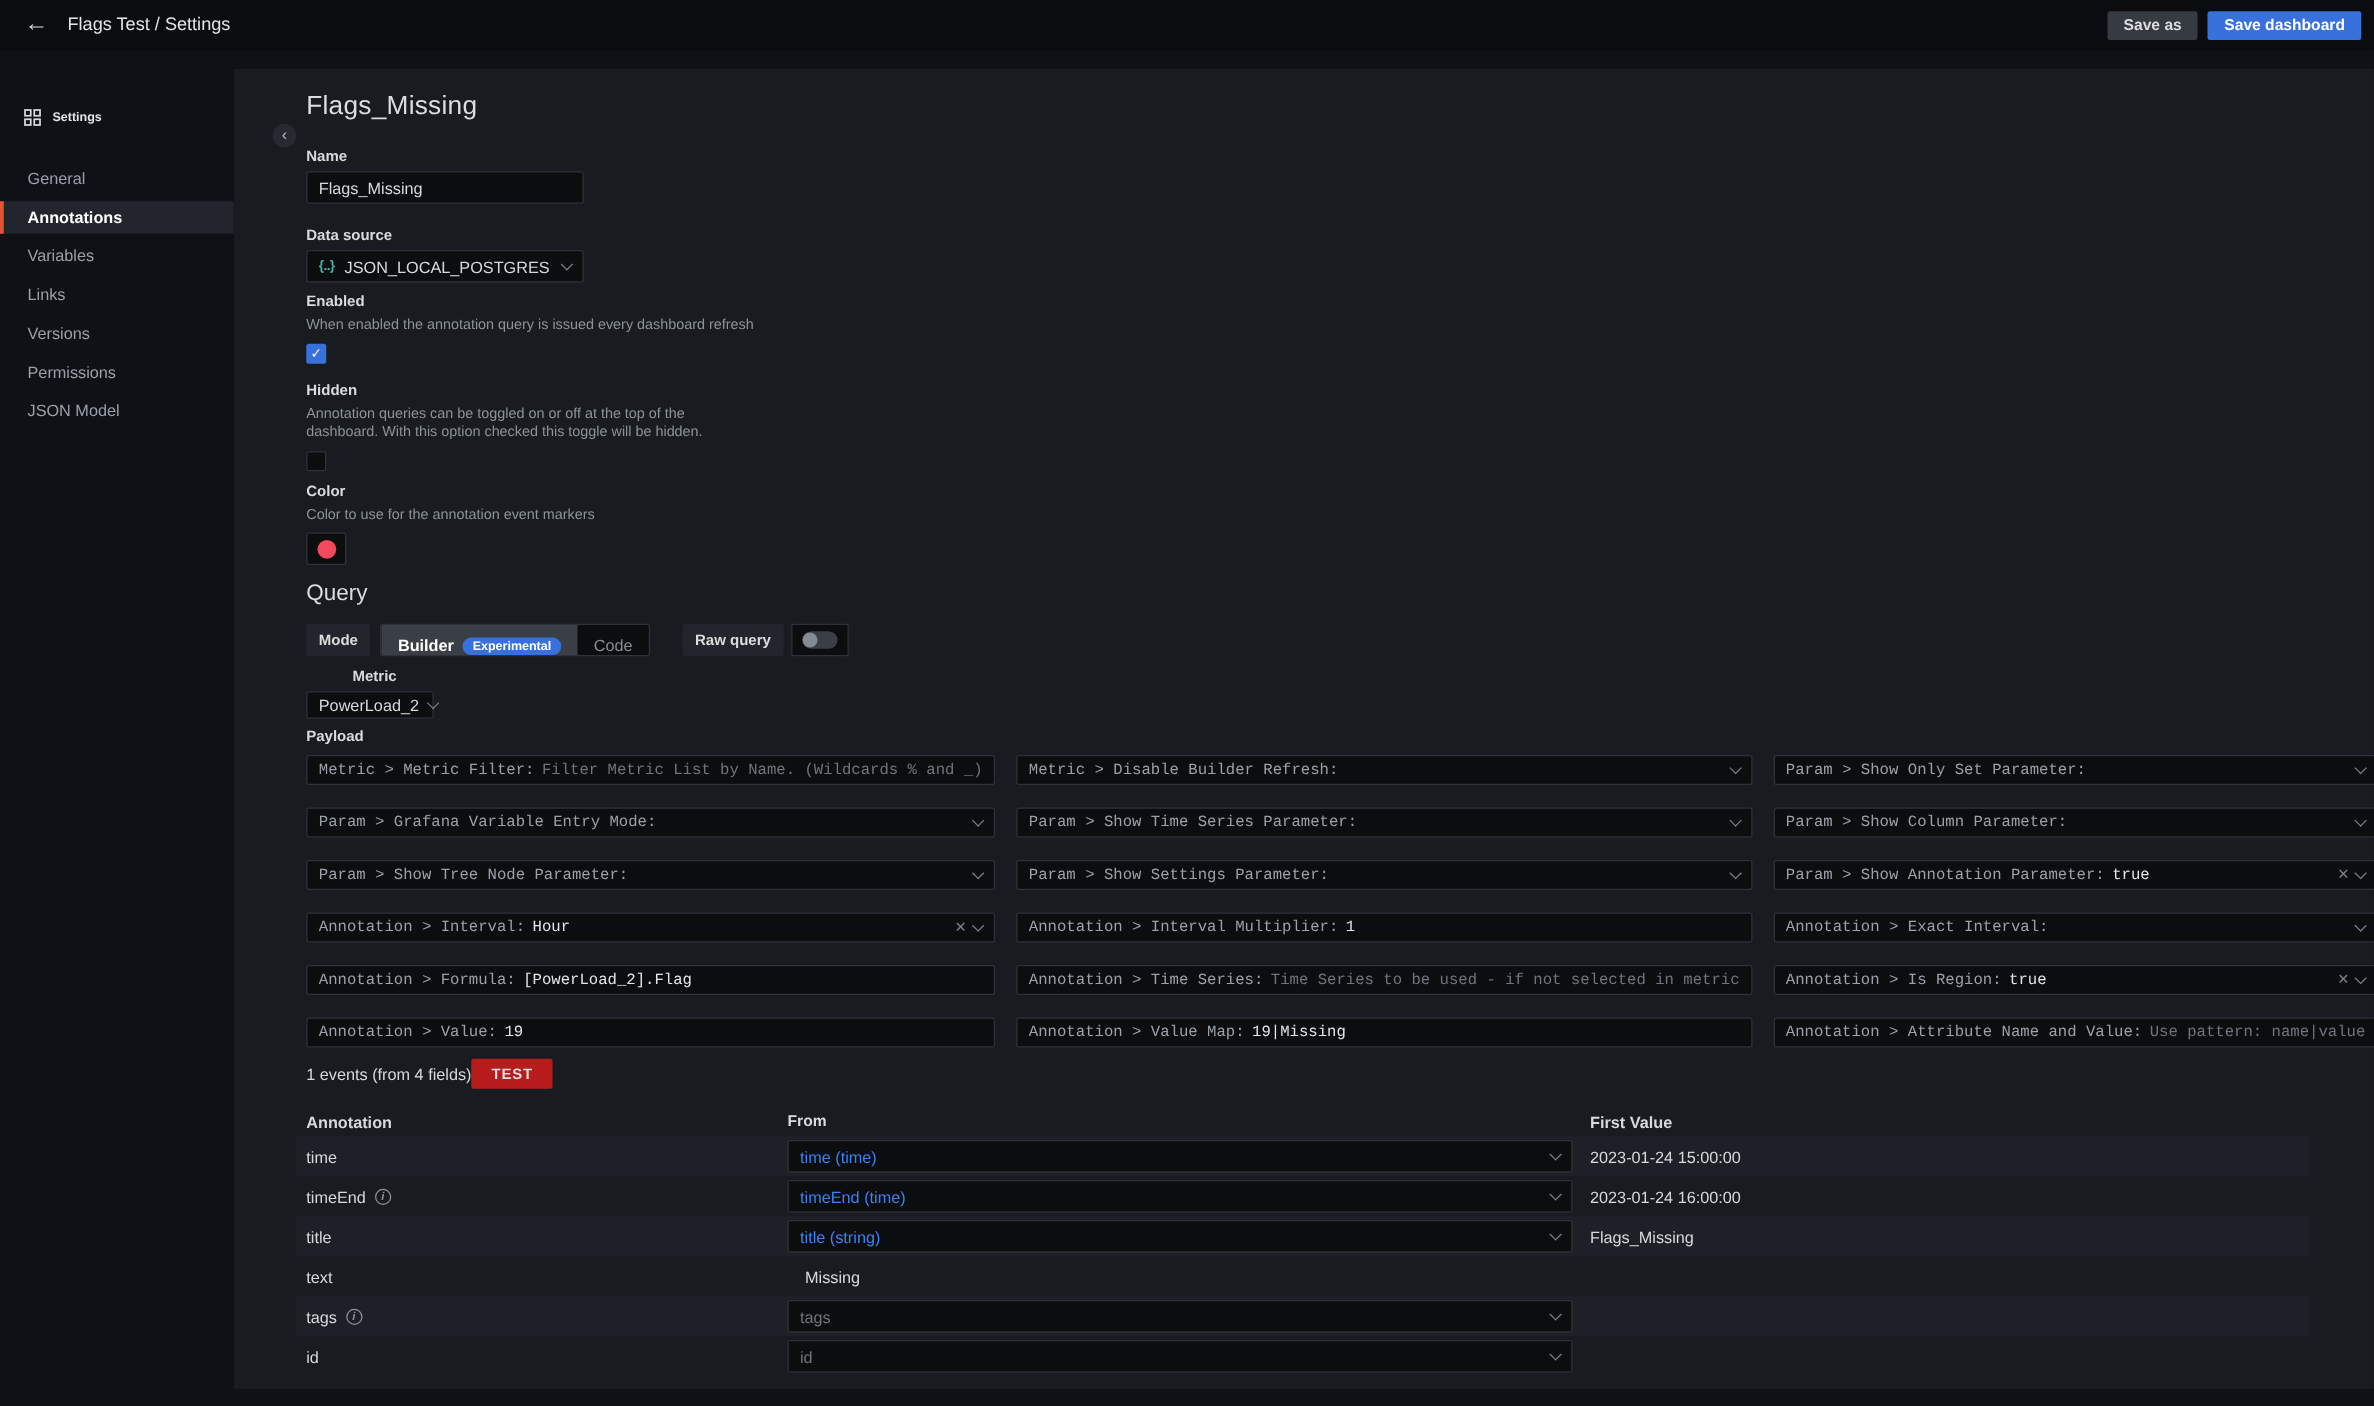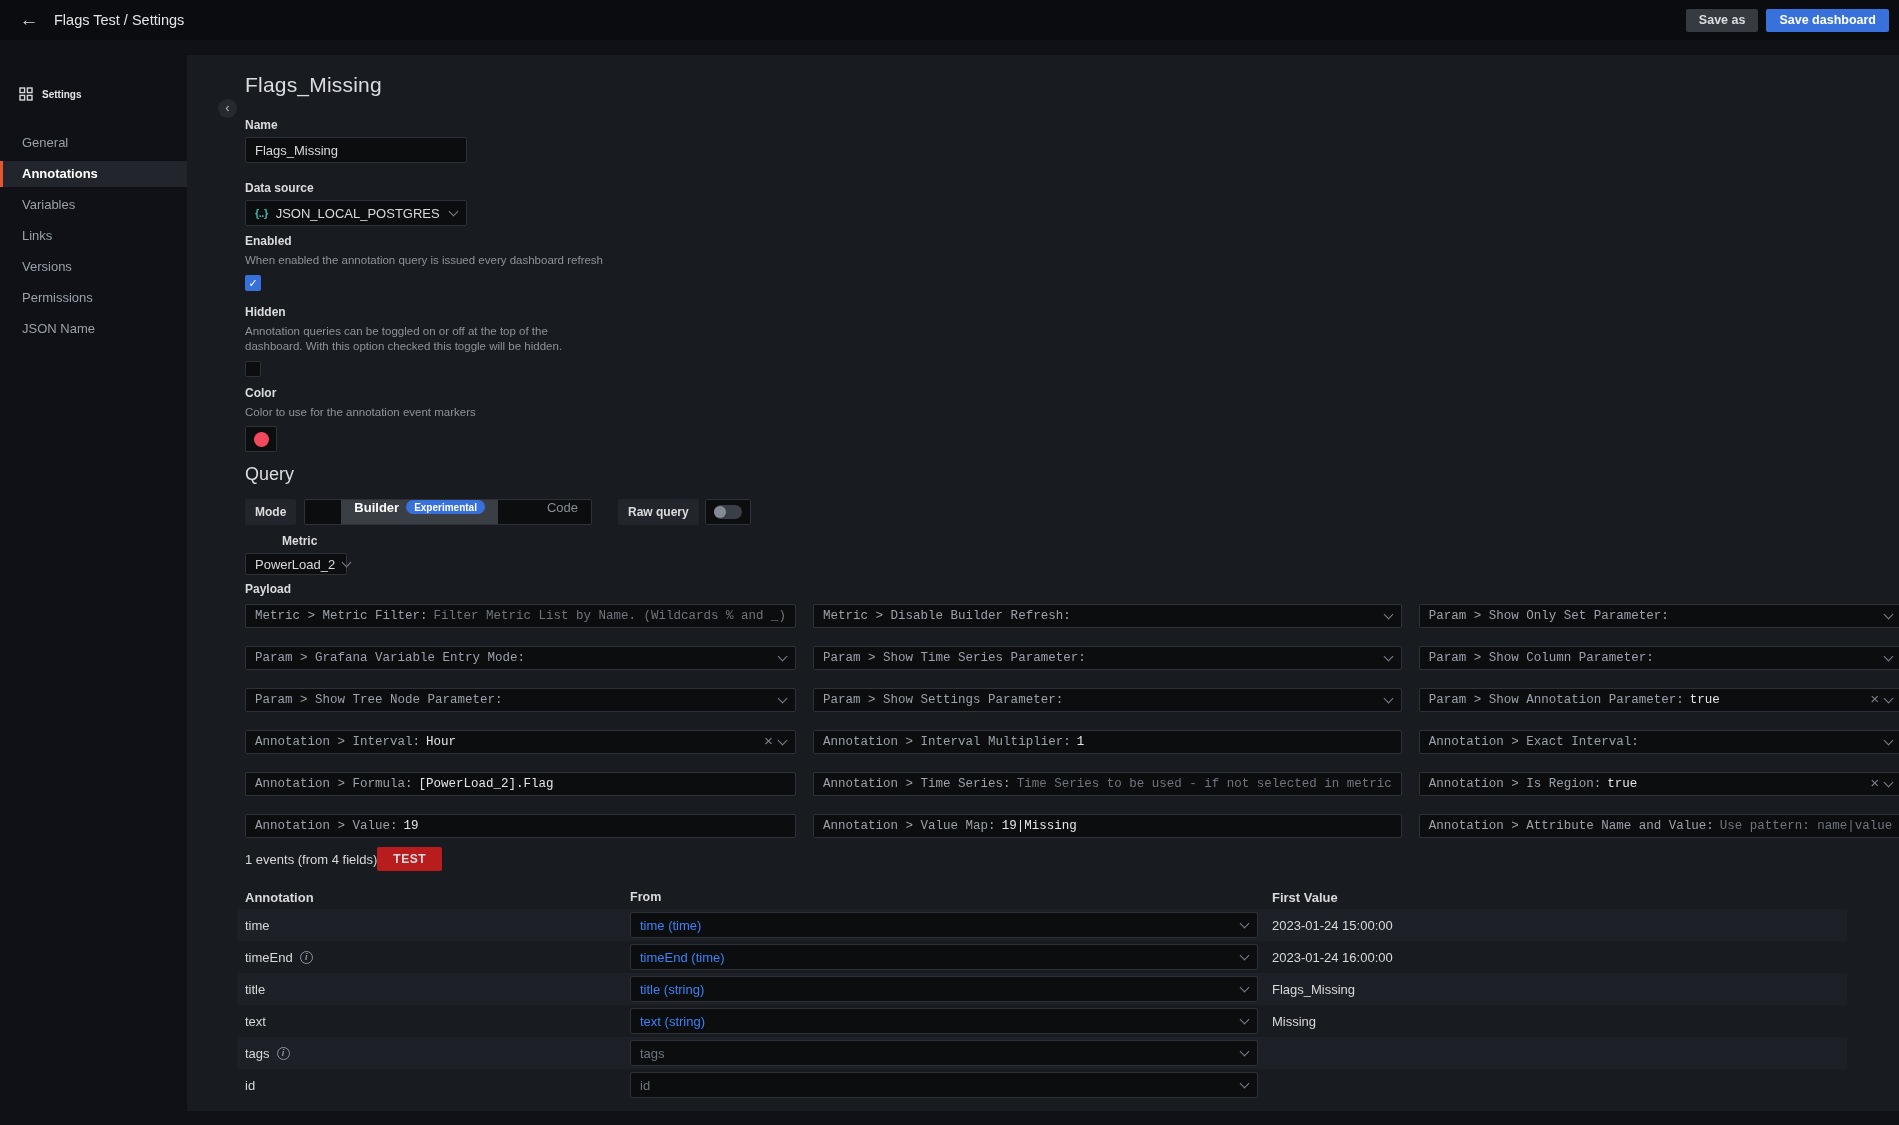--- a/index.html
+++ b/index.html
@@ -61,21 +61,21 @@
   .swatch { width:32px; height:26px; background:#0c0d0f; border:1px solid #2e3238; border-radius:2px;
     display:flex; align-items:center; justify-content:center; margin-top:3px; cursor:pointer; }
   .swatch-dot { width:15px; height:15px; border-radius:50%; background:#f2495c; }
 
   .query-h { margin-top:12px; font-size:18px; font-weight:500; color:#dcdde0; }
   .mode-row { margin-top:14px; display:flex; align-items:center; }
   .inline-label { height:26px; padding:0 10px; background:#22252b; border-radius:2px;
     display:flex; align-items:center; color:#dbdcdd; font-size:12px; font-weight:600; }
   .seg { display:flex; height:26px; border:1px solid #2e3238; border-radius:2px; overflow:hidden;
     margin-left:8px; background:#0c0d0f; }
-  .seg-opt { display:flex; align-items:flex-start; padding:0 13px; font-size:13px; cursor:pointer;margin-left:36px; }
+  .seg-opt { display:flex; align-items:flex-end; padding:0 13px; font-size:13px; cursor:pointer; }
   .seg-opt.sel-opt { background:#3a3e45; color:#ffffff; font-weight:600; gap:7px; }
   .seg-opt.unsel { color:#878d96; }
   .badge { background:#3871dc; color:#fff; font-size:10px; font-weight:600; padding:1.5px 8px;
     border-radius:9px; }
   .rawq { margin-left:26px; }
   .switch-box { width:46px; height:26px; margin-left:6px; background:#0c0d0f;
     border:1px solid #2e3238; border-radius:2px; display:flex; align-items:center;
     justify-content:center; cursor:pointer; }
   .track { width:28px; height:14px; border-radius:7px; background:#3a3e45; position:relative; }
   .knob { position:absolute; left:0px; top:1px; width:12px; height:12px; border-radius:50%;
@@ -141,21 +141,21 @@
     </span>
     <span>Settings</span>
   </div>
   <div class="sb-menu">
     <div class="sb-item">General</div>
     <div class="sb-item active">Annotations</div>
     <div class="sb-item">Variables</div>
     <div class="sb-item">Links</div>
     <div class="sb-item">Versions</div>
     <div class="sb-item">Permissions</div>
-    <div class="sb-item">JSON Name</div>
+    <div class="sb-item">JSON Model</div>
   </div>
 </div>
 
 <div class="collapse-btn">‹</div>
 
 <div class="panel">
 
   <h2 class="page-title">Flags_Missing</h2>
 
   <div class="f-name">
@@ -355,26 +355,20 @@
           <span class="caret ml-auto"></span>
         </div>
       </div>
       <div class="c3">Flags_Missing</div>
     </div>
 
     <div class="t-row">
       <div class="c1">
           <span>text</span>
         </div>
-      <div class="c2">
-        <div class="sel from-select">
-          <span class="fs-val">text (string)</span>
-          <span class="caret ml-auto"></span>
-        </div>
-      </div>
       <div class="c3">Missing</div>
     </div>
 
     <div class="t-row stripe">
       <div class="c1">
         <span>tags</span>
         <span class="info-icon">i</span>
       </div>
       <div class="c2">
         <div class="sel from-select">

